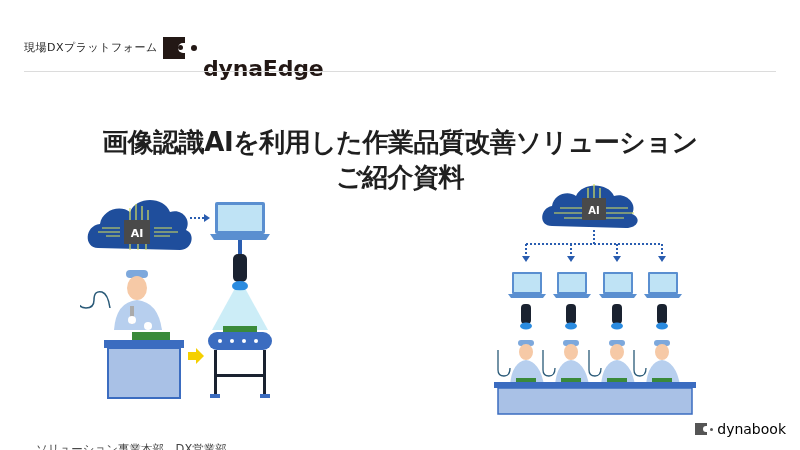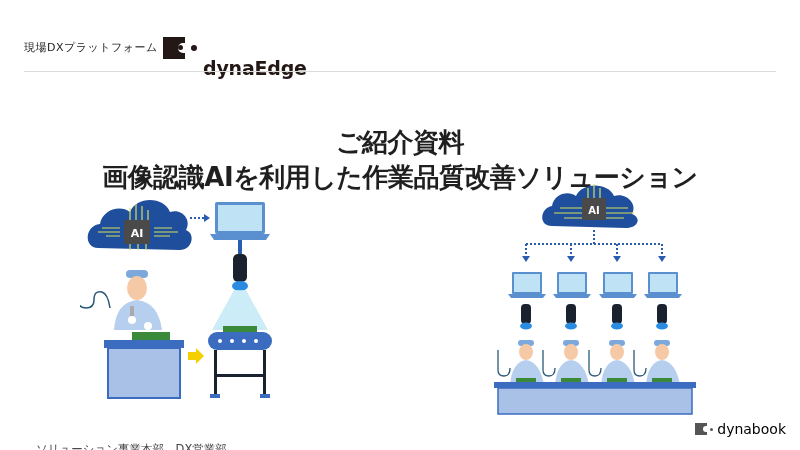--- a/index.html
+++ b/index.html
@@ -6,21 +6,21 @@
   html, body { width: 800px; height: 450px; background: #ffffff; overflow: hidden; }
   body { position: relative; font-family: "DejaVu Sans", "Liberation Sans", sans-serif; color: #1a1a1a; }
 
   .header { position: absolute; left: 0; top: 0; width: 720px; height: 72px; }
   .platform-label { position: absolute; left: 24px; top: 40px; font-size: 11px; color: #222; letter-spacing: 0.5px; }
   .dynaedge-logo { position: absolute; left: 163px; top: 37px; height: 22px; display: flex; align-items: center; }
   .logo-mark { position: relative; width: 22px; height: 22px; background: #231815; margin-right: 4px; }
   .logo-mark::after { content: ""; position: absolute; right: 0; top: 6px; width: 7px; height: 10px; background: #fff; border-radius: 6px 0 0 6px; }
   .logo-mark .dot1 { position: absolute; right: 2px; top: 8px; width: 5px; height: 5px; border-radius: 50%; background: #231815; z-index: 2; }
   .logo-dot { width: 6px; height: 6px; border-radius: 50%; background: #231815; margin: 0 6px 0 2px; }
-  .logo-text { font-family: "DejaVu Sans", sans-serif; font-weight: bold; font-size: 19px; color: #231815; letter-spacing: -0.2px; margin-top: 40px; }
+  .logo-text { font-family: "DejaVu Sans", sans-serif; font-weight: bold; font-size: 22px; color: #231815; letter-spacing: -0.2px; margin-top: 40px; }
   .company-name { position: absolute; right: 26px; top: 37px; font-family: "Liberation Sans", sans-serif; font-weight: bold; font-size: 20px; color: #111; }
   .header-divider { position: absolute; left: 24px; top: 71px; width: 752px; height: 1px; background: #dcdcdc; }
 
   .title { position: absolute; left: 0; top: 125px; width: 800px; text-align: center; font-weight: bold; font-size: 26px; line-height: 35px; color: #1f1f1f; letter-spacing: -0.5px; }
 
   .illus-left { position: absolute; left: 80px; top: 190px; width: 220px; height: 220px; }
   .illus-right { position: absolute; left: 490px; top: 180px; width: 210px; height: 235px; }
 
   .footer-left { position: absolute; left: 36px; top: 442px; font-size: 11.5px; color: #444; }
   .footer-logo { position: absolute; right: 14px; top: 421px; display: flex; align-items: center; }
@@ -38,22 +38,22 @@
     <div class="logo-mark">
         <span class="dot1"></span>
       </div>
     <div class="logo-dot"></div>
     <span class="logo-text">dynaEdge</span>
   </div>
   <div class="header-divider"></div>
 </div>
 
 <div class="title">
+  <div>画像認識AIを利用した作業品質改善ソリューション</div>
   <div>ご紹介資料</div>
-  <div>画像認識AIを利用した作業品質改善ソリューション</div>
 </div>
 
 <div class="illus-left">
   <svg width="220" height="220" viewBox="0 0 220 220">
 
     <g>
       <path d="M18,58 C4,58 4,36 20,34 C22,20 40,14 50,22 C56,6 84,6 90,22 C102,18 112,30 106,40 C116,44 112,60 100,60 Z" fill="#1f4e9c"></path>
       <g stroke="#d8e05a" stroke-width="1.2" fill="none">
         <path d="M40,38 H22 M40,42 H18 M40,46 H26 M74,38 H92 M74,42 H98 M74,46 H90"></path>
         <path d="M50,30 V18 M56,30 V14 M62,30 V16 M68,30 V20 M50,54 V60 M58,54 V60 M66,54 V60"></path>

